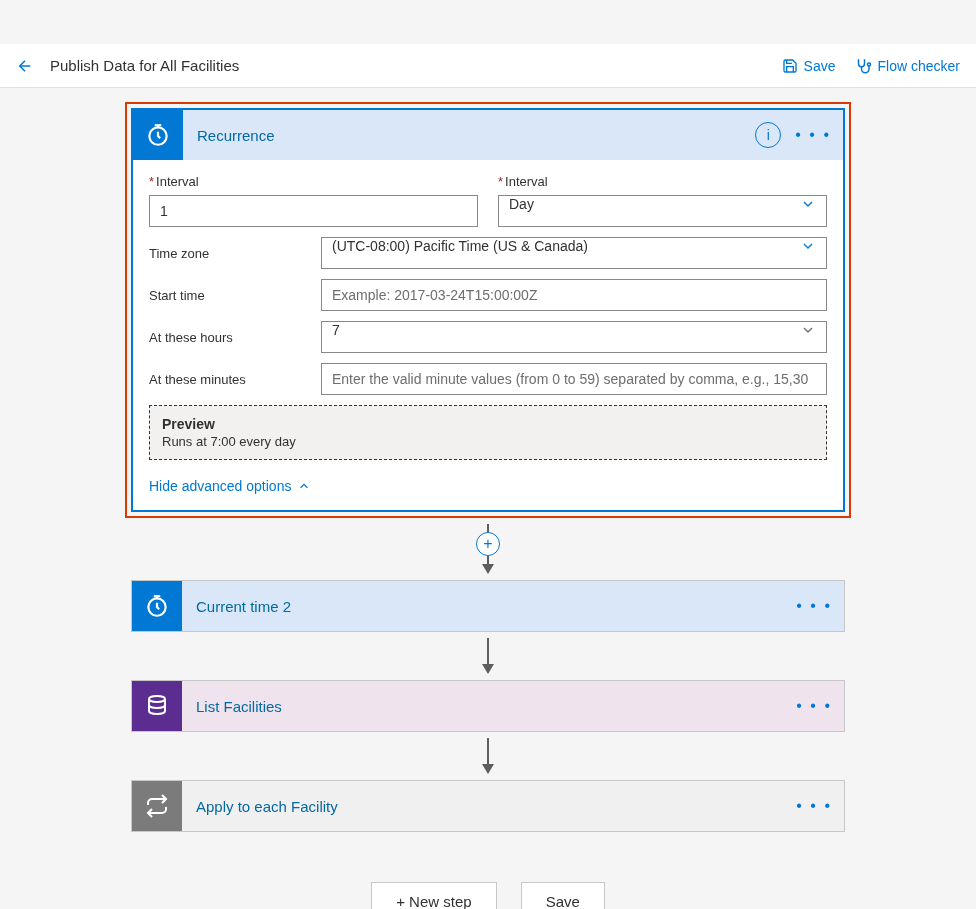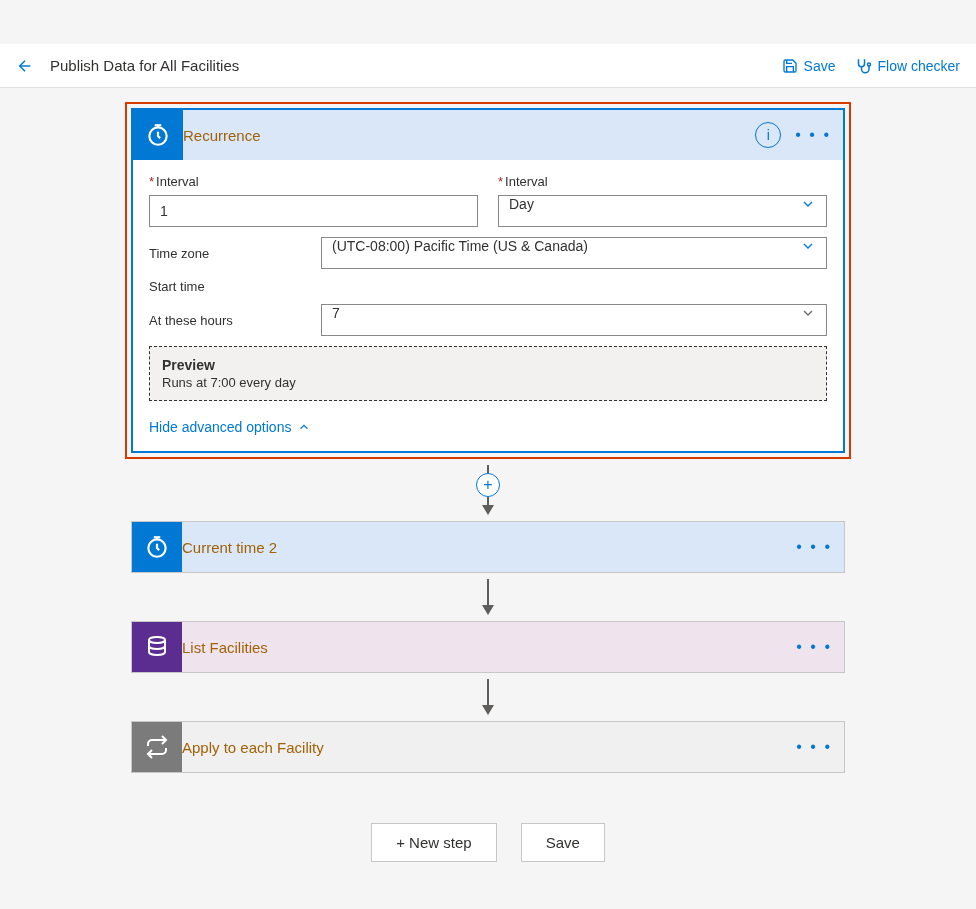--- a/index.html
+++ b/index.html
@@ -51,21 +51,21 @@
   .card-header.light { background:#f0f0f0; }
   .card-header.pink { background:#EFE4ED; }
   .icon-tile {
     width: 50px; height: 50px;
     display:flex; align-items:center; justify-content:center;
     color:#fff;
   }
   .icon-tile.blue { background:#0078d4; }
   .icon-tile.purple { background:#5c2d91; }
   .icon-tile.grey { background:#7b7b7b; }
-  .card-title { font-size:15px; color:#a16207; }
+  .card-title { margin-left:14px; font-size:15px; color:#0369a1; }
   .card-header-spacer { flex:1; }
   .info-circle {
     width:26px; height:26px; border:1.5px solid #0078d4; border-radius:50%;
     display:flex;align-items:center;justify-content:center; color:#0078d4;
     font-size:14px; margin-right:14px; cursor:pointer;
   }
   .more { color:#0078d4; letter-spacing:2px; cursor:pointer; font-size:16px; }
   .card-body { padding: 14px 16px 4px 16px; }
   .row {
     display:flex; gap:20px; margin-bottom:10px;
@@ -207,36 +207,45 @@
                 <svg width="16" height="16" viewBox="0 0 24 24" fill="none" stroke="currentColor" stroke-width="2">
                     <polyline points="6 9 12 15 18 9"></polyline>
                   </svg>
               </span>
             </div>
           </div>
         </div>
 
         <div class="kvrow">
           <div class="klabel">Start time</div>
+          <div class="kfield">
+            <input class="text" placeholder="Example: 2017-03-24T15:00:00Z" style="">
+          </div>
         </div>
 
         <div class="kvrow">
           <div class="klabel">At these hours</div>
           <div class="kfield">
             <div class="select">
               <span>7</span>
               <span class="chev grey">
                 <svg width="16" height="16" viewBox="0 0 24 24" fill="none" stroke="currentColor" stroke-width="2">
                     <polyline points="6 9 12 15 18 9"></polyline>
                   </svg>
               </span>
             </div>
           </div>
         </div>
 
+        <div class="kvrow">
+          <div class="klabel">At these minutes</div>
+          <div class="kfield">
+            <input class="text" placeholder="Enter the valid minute values (from 0 to 59) separated by comma, e.g., 15,30" style="">
+          </div>
+        </div>
 
         <div class="preview-box">
           <div class="preview-title">Preview</div>
           <div class="preview-text">Runs at 7:00 every day</div>
         </div>
       </div>
       <div class="advanced-toggle">
         <span>Hide advanced options</span>
         <svg width="14" height="14" viewBox="0 0 24 24" fill="none" stroke="#0078d4" stroke-width="2">
             <polyline points="18 15 12 9 6 15"></polyline>

